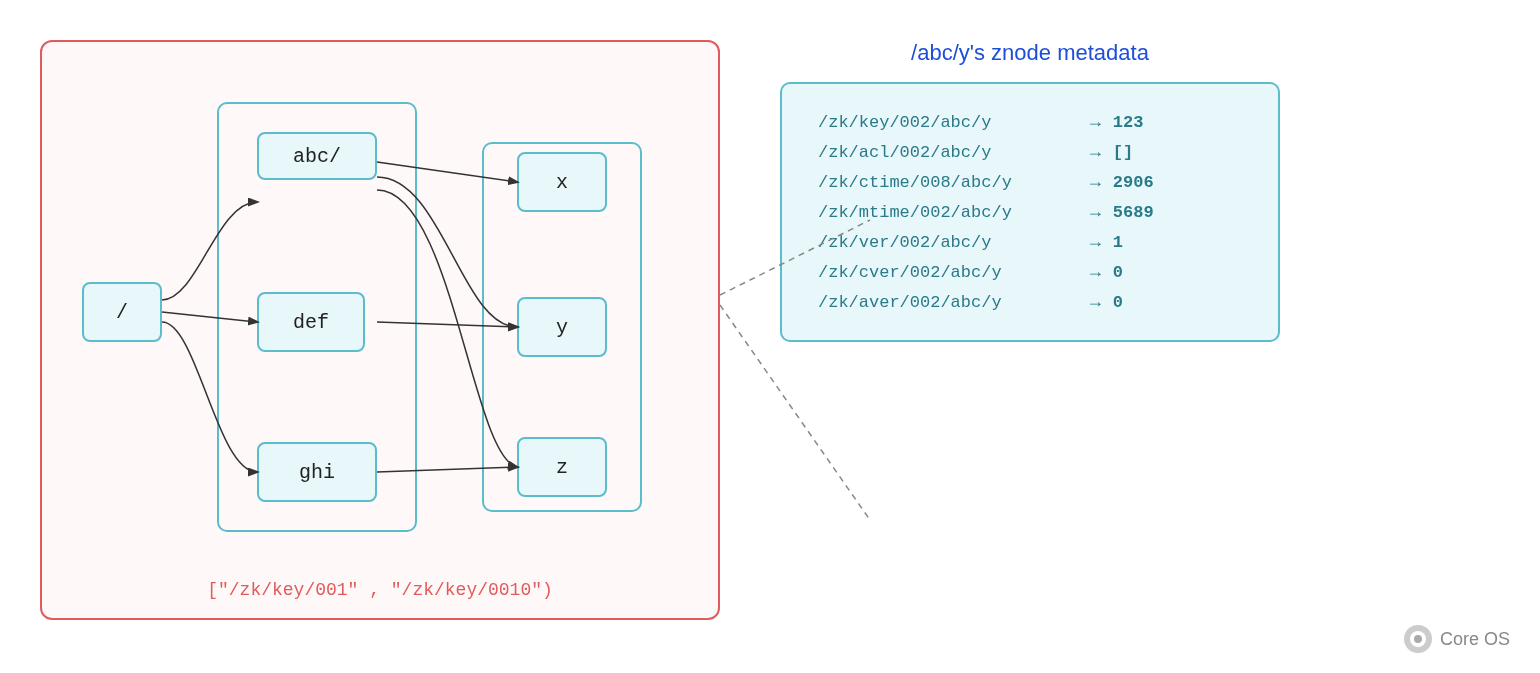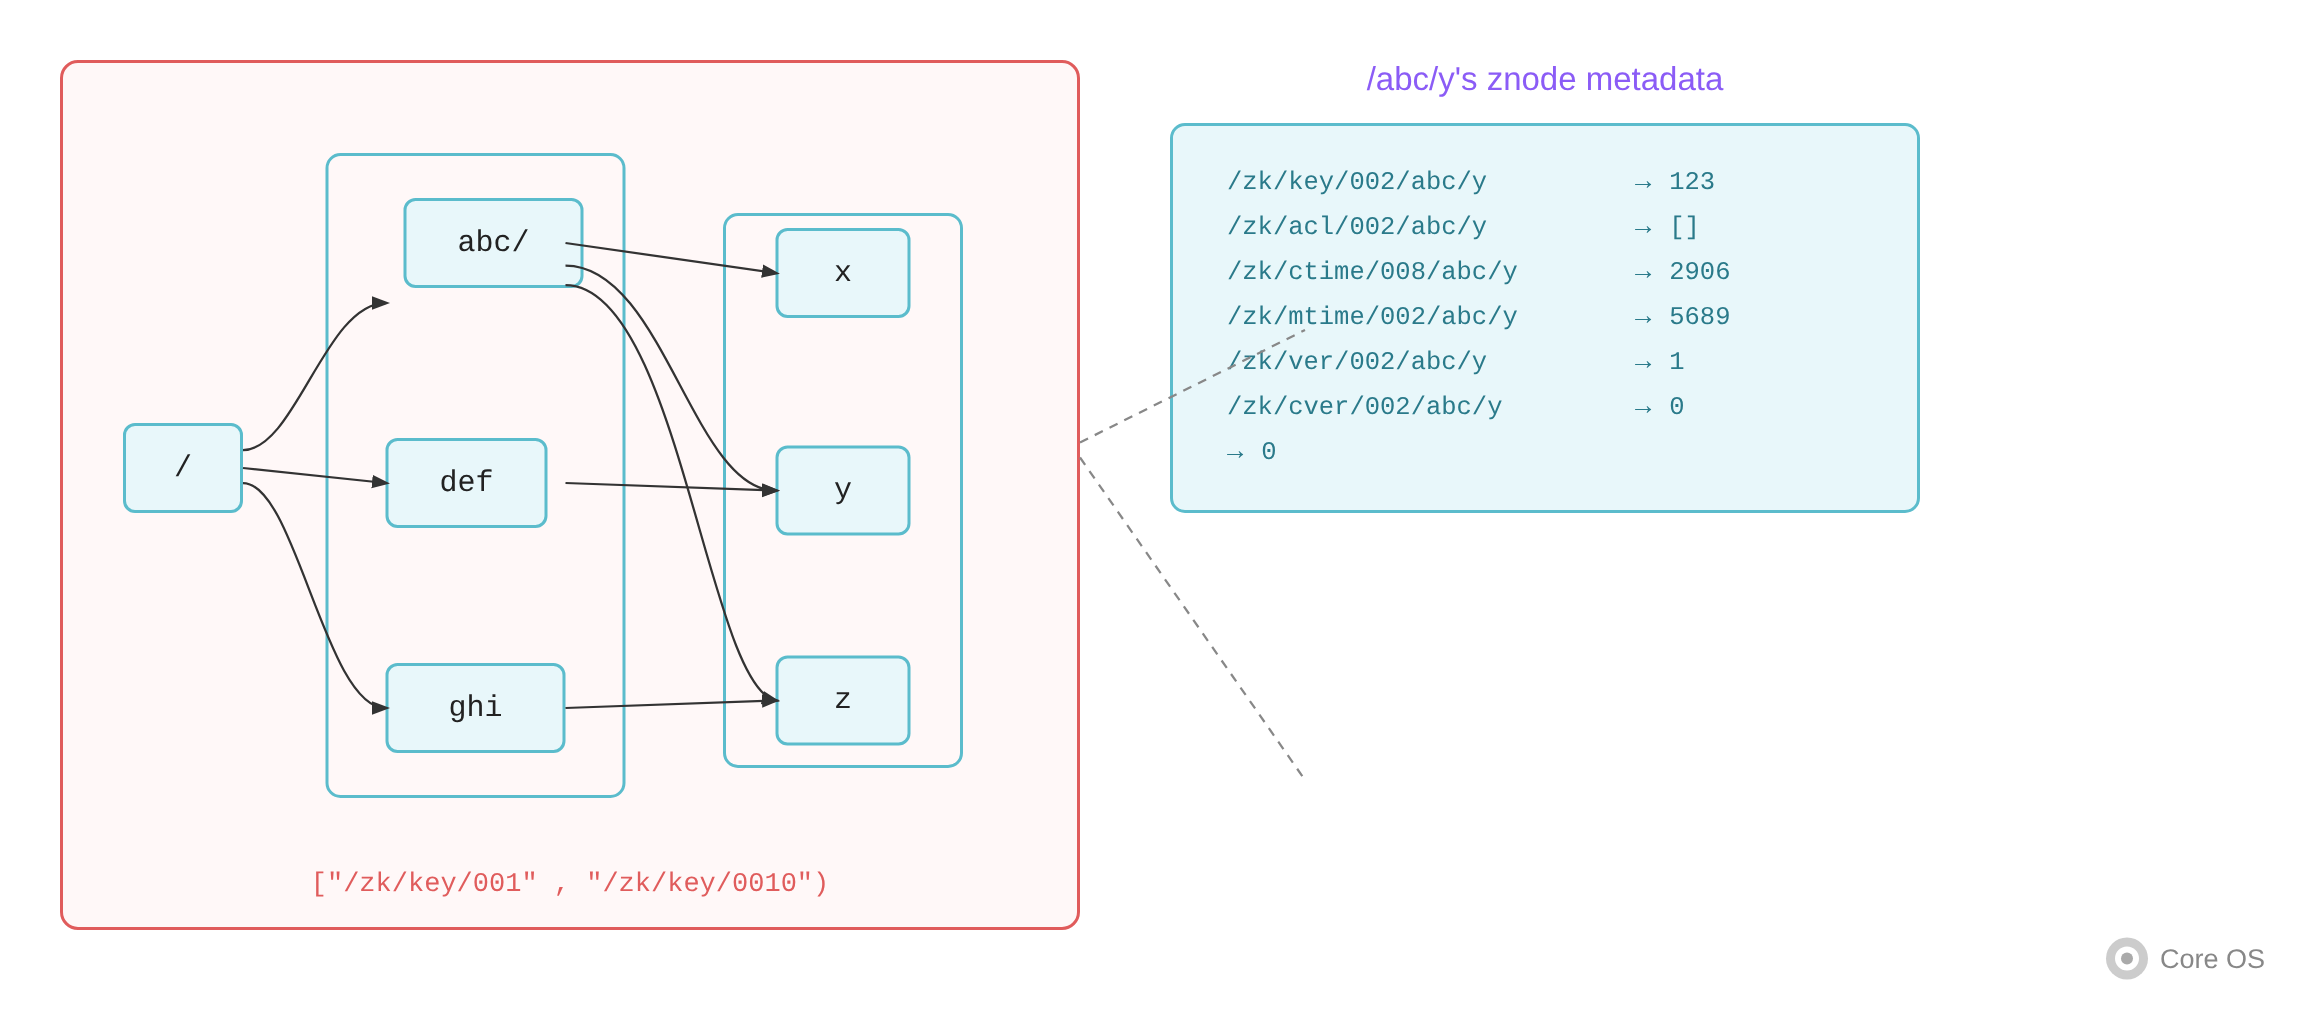--- a/index.html
+++ b/index.html
@@ -92,24 +92,24 @@
     
     .node-root {
       left: 40px;
       top: 240px;
       width: 80px;
       height: 60px;
     }
 
     
     .node-abc {
-      left: 227px;
+      left: 215px;
       top: 90px;
       width: 120px;
-      height: 60px;
+      height: 48px;
     }
 
     
     .node-def {
       left: 215px;
       top: 250px;
       width: 108px;
       height: 60px;
     }
 
@@ -148,21 +148,21 @@
     
     .meta-panel {
       display: flex;
       flex-direction: column;
       gap: 0;
     }
 
     .meta-title {
       font-family: Arial, sans-serif;
       font-size: 22px;
-      color: #8b5cf6;
+      color: #1d4ed8;
       text-align: center;
       margin-bottom: 16px;
       font-weight: normal;
     }
 
     .meta-box {
       border: 2px solid #5bbccc;
       border-radius: 10px;
       background: #e8f7fa;
       padding: 28px 36px;
@@ -186,20 +186,21 @@
       min-width: 260px;
     }
 
     .meta-arrow {
       color: #2a7a8a;
       font-size: 18px;
     }
 
     .meta-value {
       color: #2a7a8a;
+      font-weight: bold;
     }
 
     
     .coreos-logo {
       position: absolute;
       bottom: 20px;
       right: 30px;
       display: flex;
       align-items: center;
       gap: 8px;
@@ -334,20 +335,21 @@
       <span class="meta-key">/zk/ver/002/abc/y</span>
       <span class="meta-arrow">→</span>
       <span class="meta-value">1</span>
     </div>
         <div class="meta-row">
       <span class="meta-key">/zk/cver/002/abc/y</span>
       <span class="meta-arrow">→</span>
       <span class="meta-value">0</span>
     </div>
         <div class="meta-row">
+      <span class="meta-key">/zk/aver/002/abc/y</span>
       <span class="meta-arrow">→</span>
       <span class="meta-value">0</span>
     </div>
       </div>
   </div>
 
 </div>
 
 <svg class="connector-svg" xmlns="http://www.w3.org/2000/svg">
 

